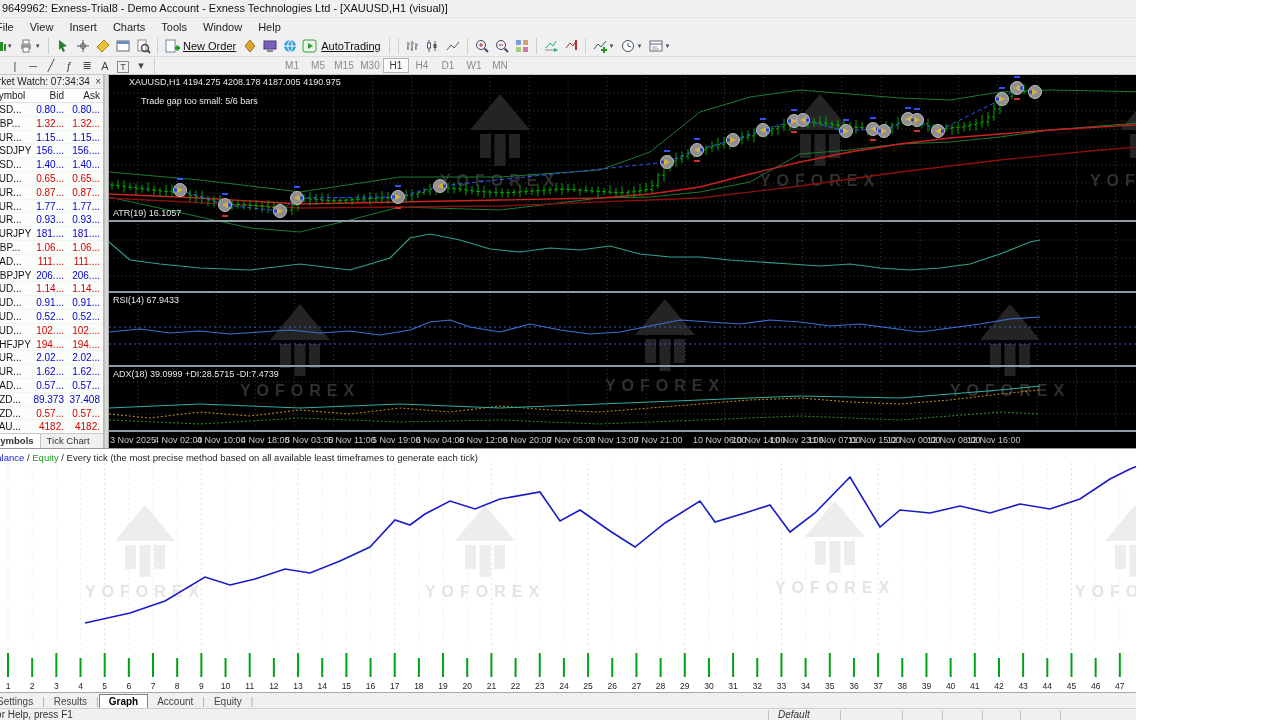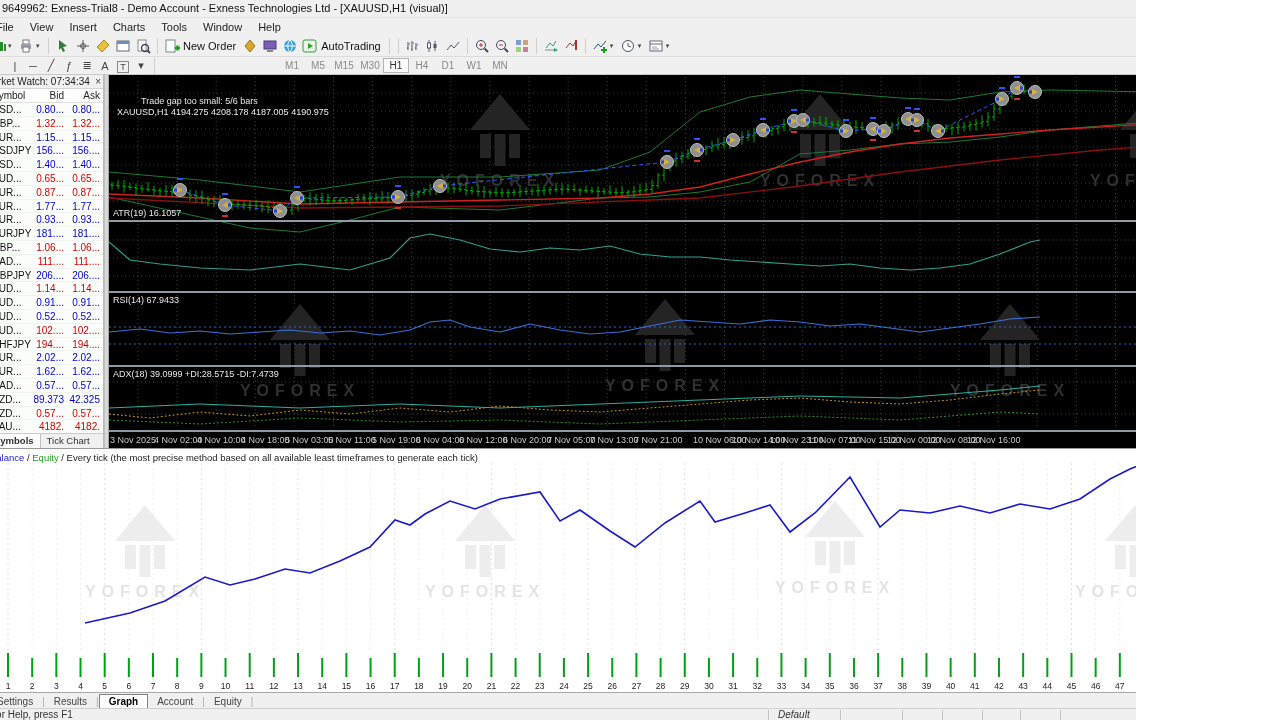--- a/index.html
+++ b/index.html
@@ -14,21 +14,21 @@
   .winbtn.max{left:1270px;}
   
   .menubar{position:absolute;left:0;top:18px;width:1292px;height:17px;background:#f0f0f0;font-size:11px;color:#222;display:flex;align-items:center;}
   .menu-item{padding:1px 8px;white-space:nowrap;}
   
   .toolbar1{position:absolute;left:0;top:35px;width:1292px;height:22px;background:#f0f0f0;border-bottom:1px solid #dcdcdc;display:flex;align-items:center;}
   .toolbar2{position:absolute;left:0;top:57px;width:1292px;height:18px;background:#f0f0f0;border-bottom:1px solid #c8c8c8;display:flex;align-items:center;font-size:10px;color:#555;}
   .tbi{display:inline-flex;width:20px;height:18px;align-items:center;justify-content:center;flex:0 0 auto;}
   .caret{font-size:7px;color:#444;width:8px;flex:0 0 auto;}
   .tbsep{width:1px;height:16px;background:#cfcfcf;margin:0 4px;flex:0 0 auto;}
-  .tblabel{font-size:11px;color:#111;margin:0 4px 0 1px;white-space:nowrap;}
+  .tblabel{font-size:11px;color:#111;margin:0 4px 0 1px;white-space:nowrap;text-decoration:underline;}
   .dtool{width:18px;text-align:center;font-size:11px;color:#444;flex:0 0 auto;}
   .dtool.boxed span{border:1px solid #888;padding:0 2px;font-size:9px;}
   .tf{width:26px;text-align:center;color:#8a8a8a;font-size:10px;padding:1px 0;flex:0 0 auto;}
   .tf.active{background:#fbfbfb;border:1px solid #b5b5b5;color:#333;}
   
   .mw{position:absolute;left:0;top:75px;width:116px;height:373px;background:#fff;border-right:1px solid #bbb;overflow:hidden;}
   .mw-header{position:relative;height:14px;background:#f0f0f0;border-bottom:1px solid #d5d5d5;font-size:10px;color:#222;line-height:14px;}
   .mw-header .hd{margin-left:-4px;white-space:nowrap;}
   .mw-close{position:absolute;right:2px;top:0;font-size:10px;color:#444;}
   .mw-cols{display:flex;height:14px;border-bottom:1px solid #e0e0e0;font-size:10px;color:#222;line-height:14px;background:#fdfdfd;}
@@ -387,21 +387,21 @@
             <span class="a" style="color: rgb(0, 0, 204);">1.62...</span>
           </div>
           <div class="mw-row">
             <span class="sym">CAD...</span>
             <span class="b" style="color: rgb(0, 0, 204);">0.57...</span>
             <span class="a" style="color: rgb(0, 0, 204);">0.57...</span>
           </div>
           <div class="mw-row">
             <span class="sym">NZD...</span>
             <span class="b" style="color: rgb(0, 0, 204);">89.373</span>
-            <span class="a" style="color: rgb(0, 0, 204);">42.325</span>
+            <span class="a" style="color: rgb(0, 0, 204);">37.408</span>
           </div>
           <div class="mw-row">
             <span class="sym">NZD...</span>
             <span class="b" style="color: rgb(212, 0, 0);">0.57...</span>
             <span class="a" style="color: rgb(212, 0, 0);">0.57...</span>
           </div>
           <div class="mw-row">
             <span class="sym">XAU...</span>
             <span class="b" style="color: rgb(212, 0, 0);">4182.</span>
             <span class="a" style="color: rgb(212, 0, 0);">4182.</span>
@@ -1201,21 +1201,21 @@
           <text x="646" y="443" fill="#c9c9c9" font-size="9">7 Nov 21:00</text>
           <text x="705" y="443" fill="#c9c9c9" font-size="9">10 Nov 06:00</text>
           <text x="744" y="443" fill="#c9c9c9" font-size="9">10 Nov 14:00</text>
           <text x="782" y="443" fill="#c9c9c9" font-size="9">10 Nov 23:00</text>
           <text x="820" y="443" fill="#c9c9c9" font-size="9">11 Nov 07:00</text>
           <text x="860" y="443" fill="#c9c9c9" font-size="9">11 Nov 15:00</text>
           <text x="899" y="443" fill="#c9c9c9" font-size="9">12 Nov 00:00</text>
           <text x="939" y="443" fill="#c9c9c9" font-size="9">12 Nov 08:00</text>
           <text x="979" y="443" fill="#c9c9c9" font-size="9">12 Nov 16:00</text>
         </svg>
-    <div class="chlabel" style="left:8px;top:2px;margin-top:30px;">XAUUSD,H1  4194.275 4208.178 4187.005 4190.975</div>
+    <div class="chlabel" style="left:20px;top:2px;">XAUUSD,H1  4194.275 4208.178 4187.005 4190.975</div>
     <div class="chlabel" style="left:4px;top:21px;margin-left:28px;">Trade gap too small: 5/6 bars</div>
     <div class="chlabel" style="left:4px;top:133px;">ATR(19) 16.1057</div>
     <div class="chlabel" style="left:4px;top:220px;">RSI(14) 67.9433</div>
     <div class="chlabel" style="left:4px;top:294px;">ADX(18) 39.0999 +DI:28.5715 -DI:7.4739</div>
   </div>
 
   <div class="tester">
     <svg id="testersvg" width="1292" height="244" viewBox="0 448 1292 244">
           <line x1="20" y1="462" x2="20" y2="650" stroke="#e0e0e0" stroke-dasharray="2,3"></line>
           <line x1="44.17" y1="462" x2="44.17" y2="650" stroke="#ededed" stroke-dasharray="2,3"></line>

